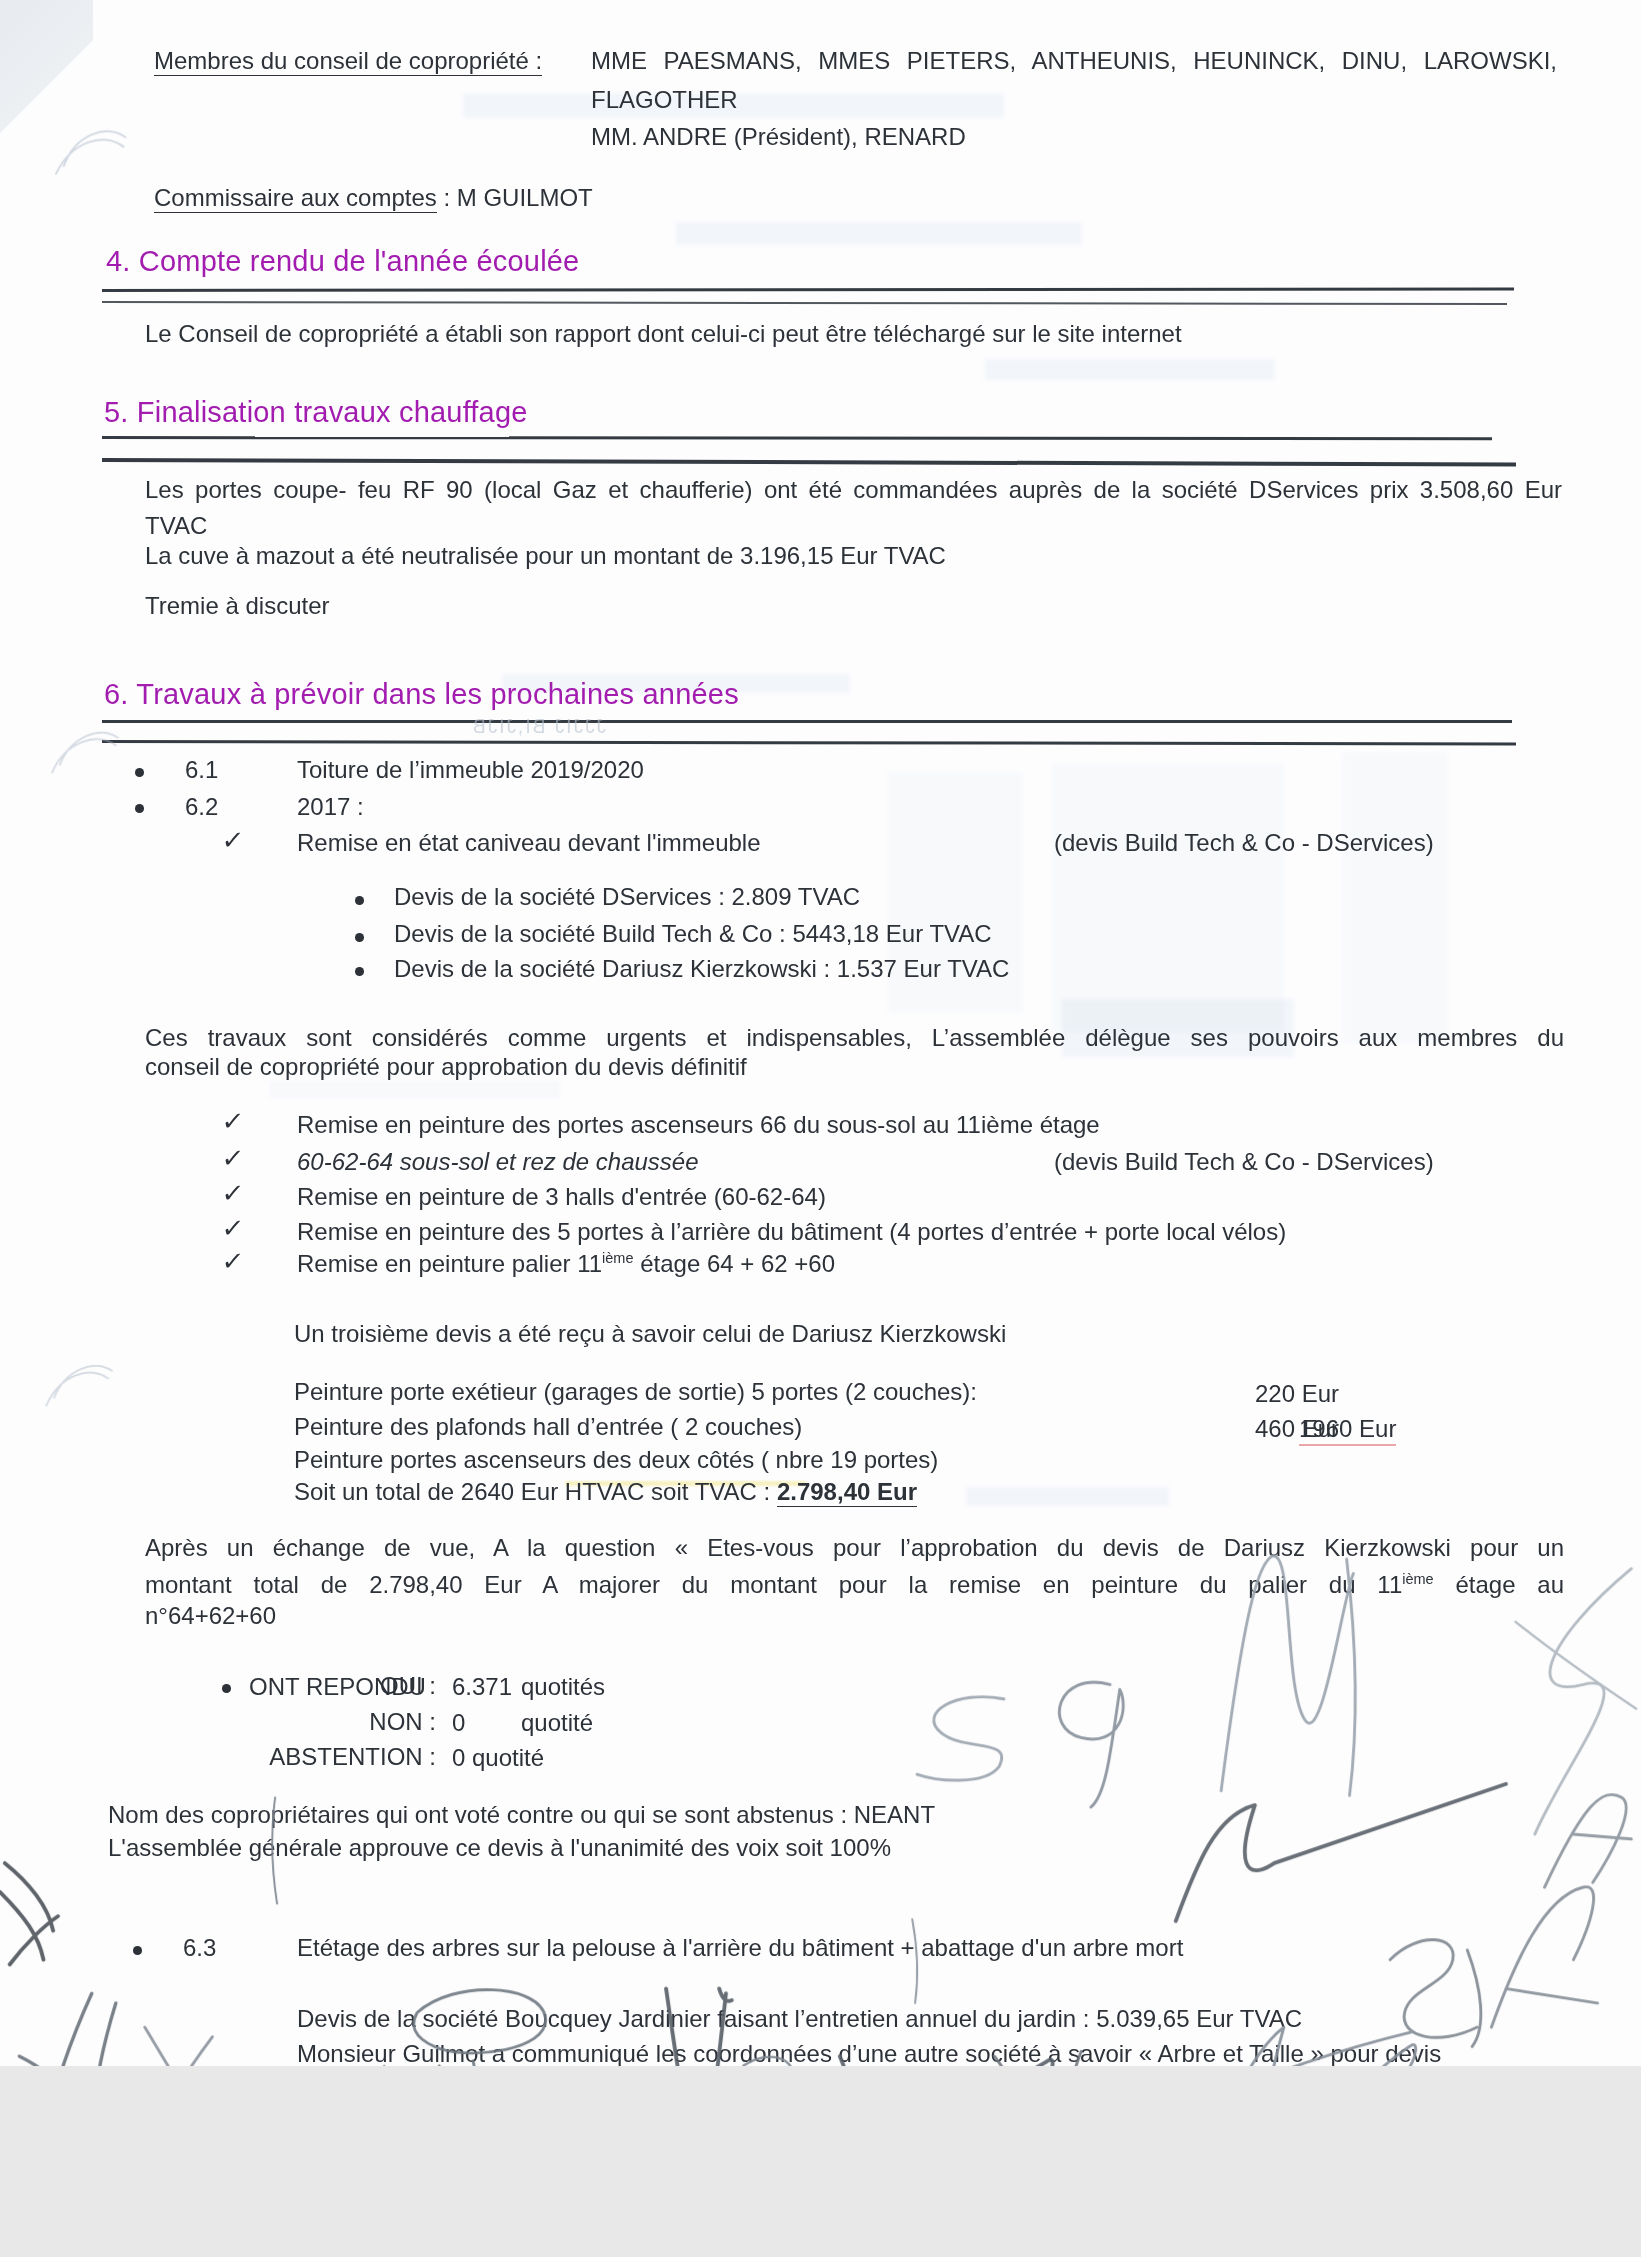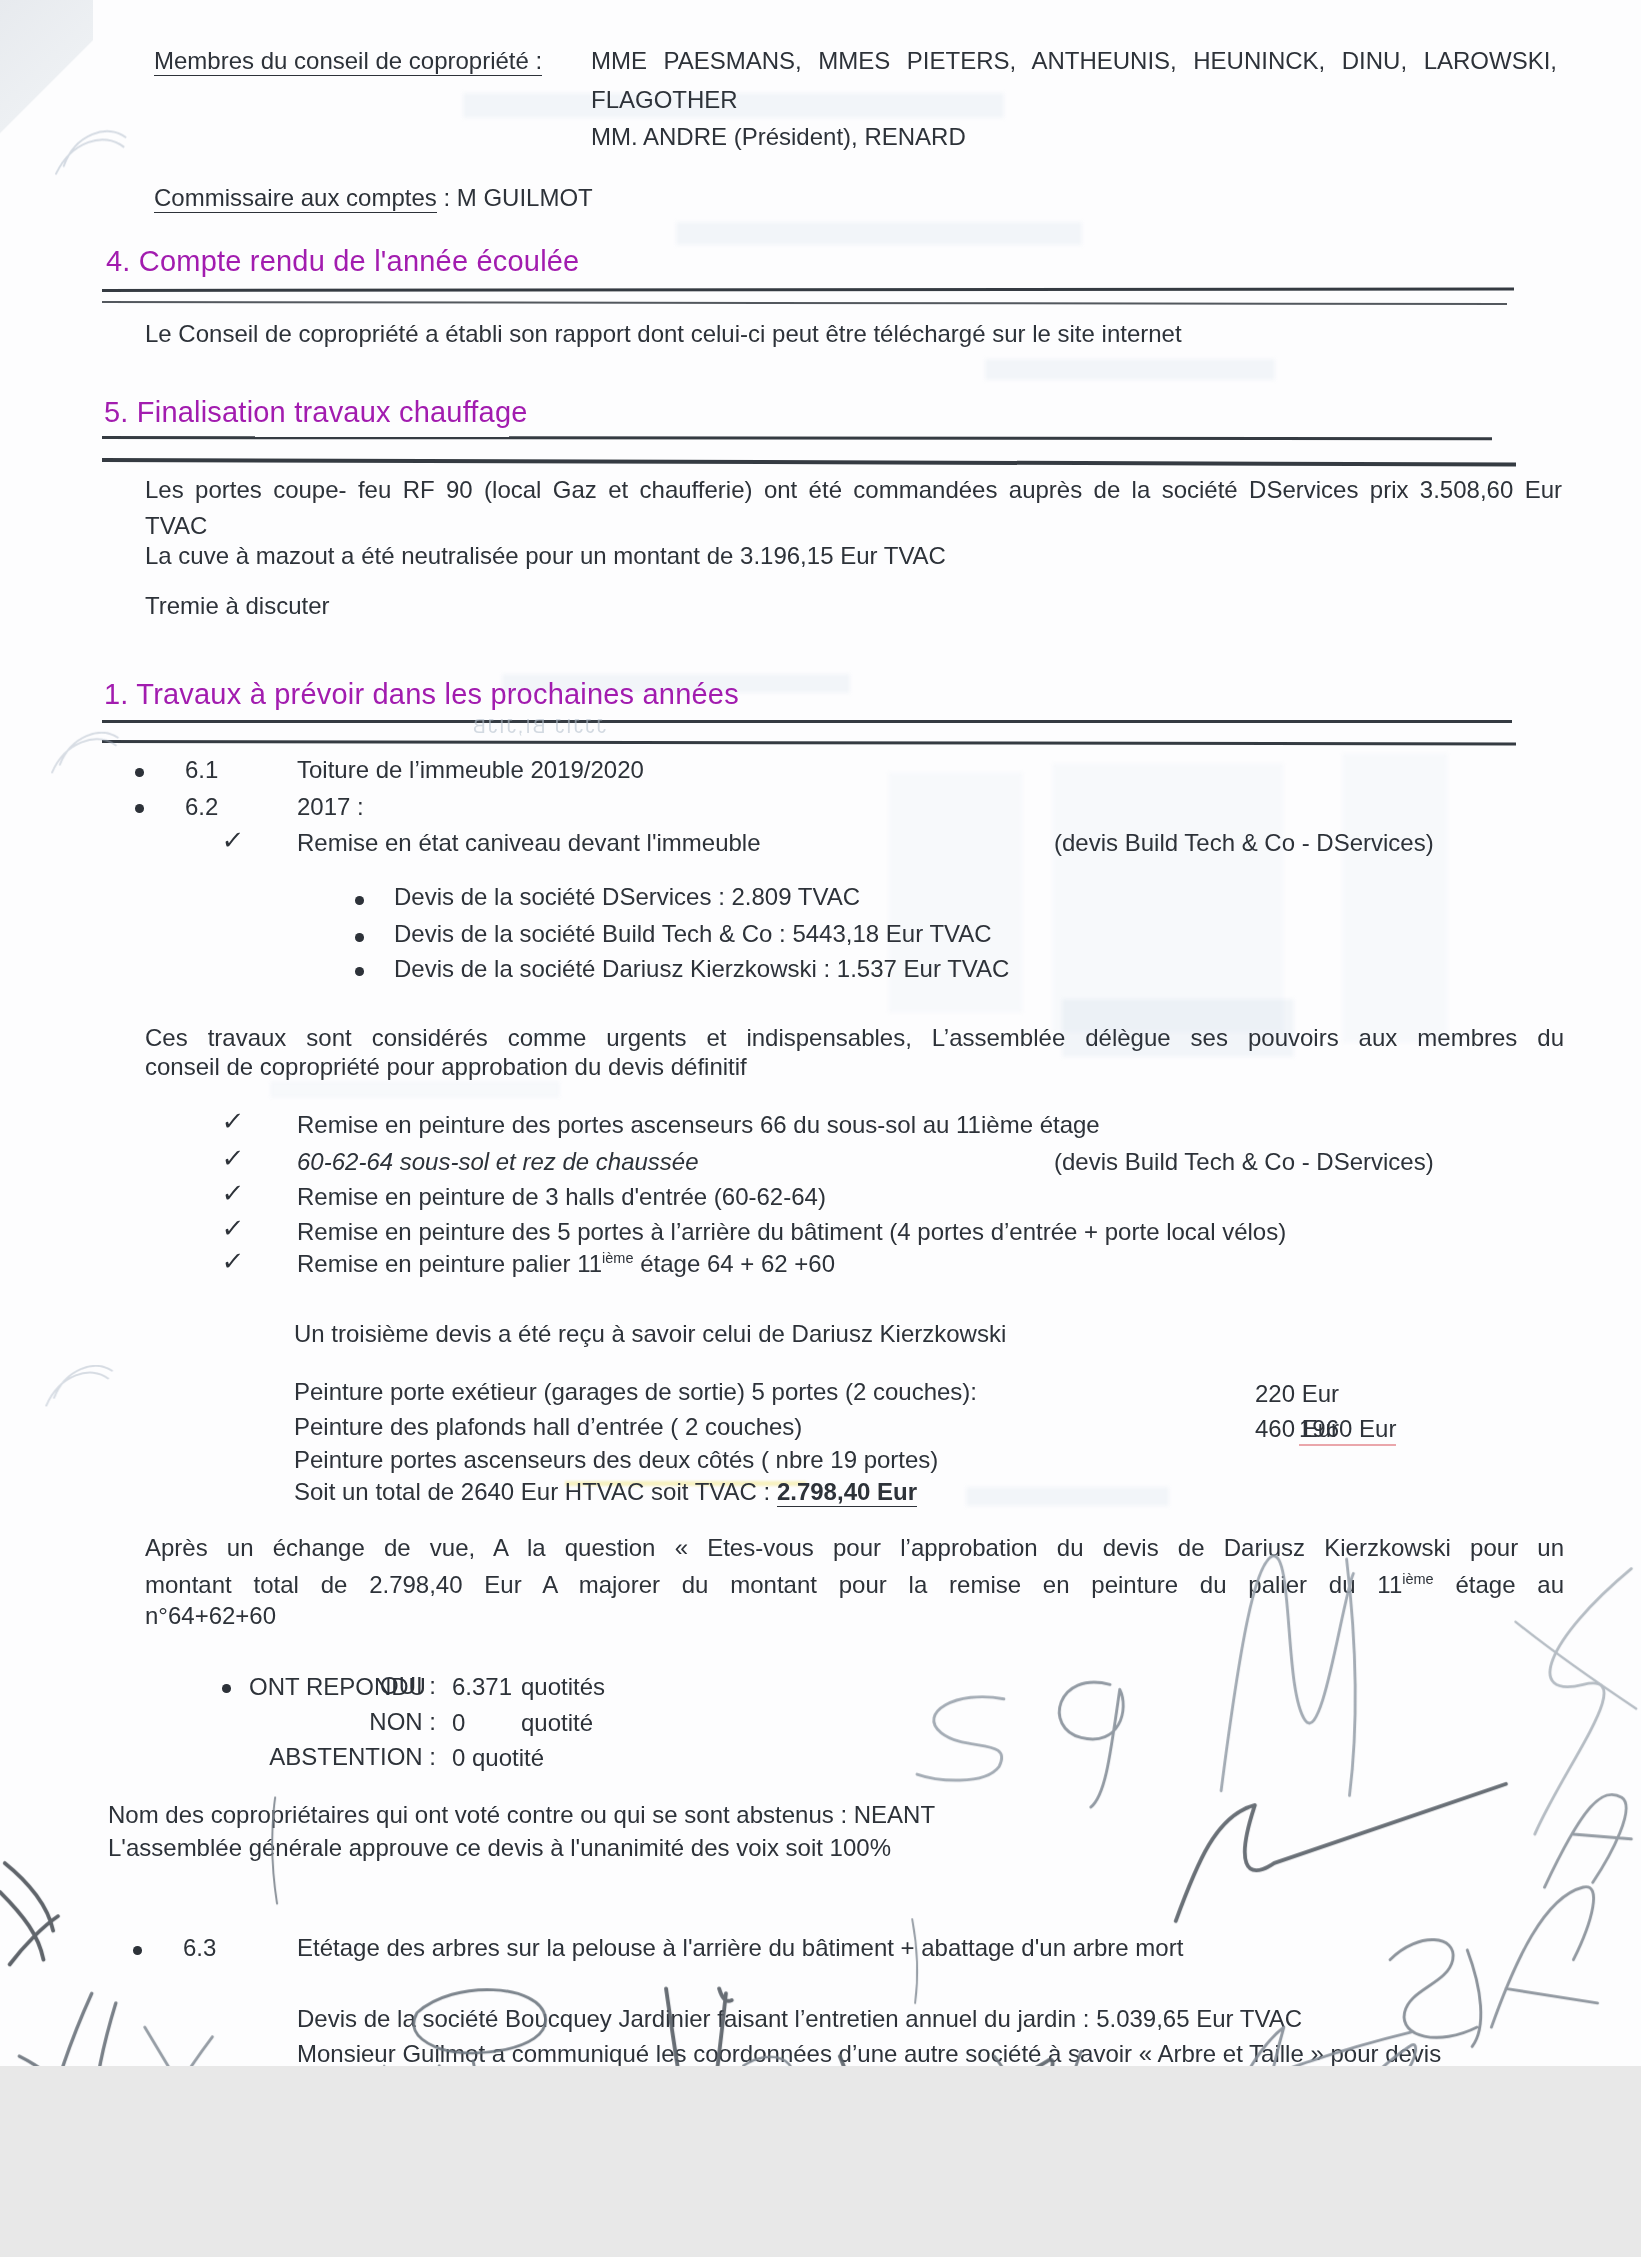--- a/index.html
+++ b/index.html
@@ -65,21 +65,21 @@
 
   <div class="abs h" style="left:104px;top:394px;">5. Finalisation travaux chauffage</div>
   <div class="rule" style="left:102px;top:436px;width:1390px;height:2.9px;transform:rotate(.05deg);"></div>
   <div class="rule" style="left:102px;top:458px;width:1414px;height:3.9px;transform:rotate(.18deg);"></div>
 
   <div class="abs j" style="left:145px;top:475px;width:1417px;">Les portes coupe- feu RF 90 (local Gaz et chaufferie) ont été commandées auprès de la société DServices prix 3.508,60 Eur</div>
   <div class="abs" style="left:145px;top:511px;">TVAC</div>
   <div class="abs" style="left:145px;top:541px;">La cuve à mazout a été neutralisée pour un montant de 3.196,15 Eur TVAC</div>
   <div class="abs" style="left:145px;top:591px;">Tremie à discuter</div>
 
-  <div class="abs h" style="left:104px;top:676px;">1. Travaux à prévoir dans les prochaines années</div>
+  <div class="abs h" style="left:104px;top:676px;">6. Travaux à prévoir dans les prochaines années</div>
   <div class="rule" style="left:102px;top:720px;width:1410px;height:2.9px;"></div>
   <div class="bleed" style="left:471px;top:716px;">JJJIJ BI,JIJB</div>
   <div class="rule" style="left:102px;top:740px;width:1414px;height:2.9px;transform:rotate(.1deg);"></div>
 
   <div class="dot" style="left:135px;top:768px;"></div>
   <div class="abs" style="left:185px;top:755px;">6.1</div>
   <div class="abs" style="left:297px;top:755px;">Toiture de l’immeuble 2019/2020</div>
 
   <div class="dot" style="left:135px;top:804px;"></div>
   <div class="abs" style="left:185px;top:792px;">6.2</div>

